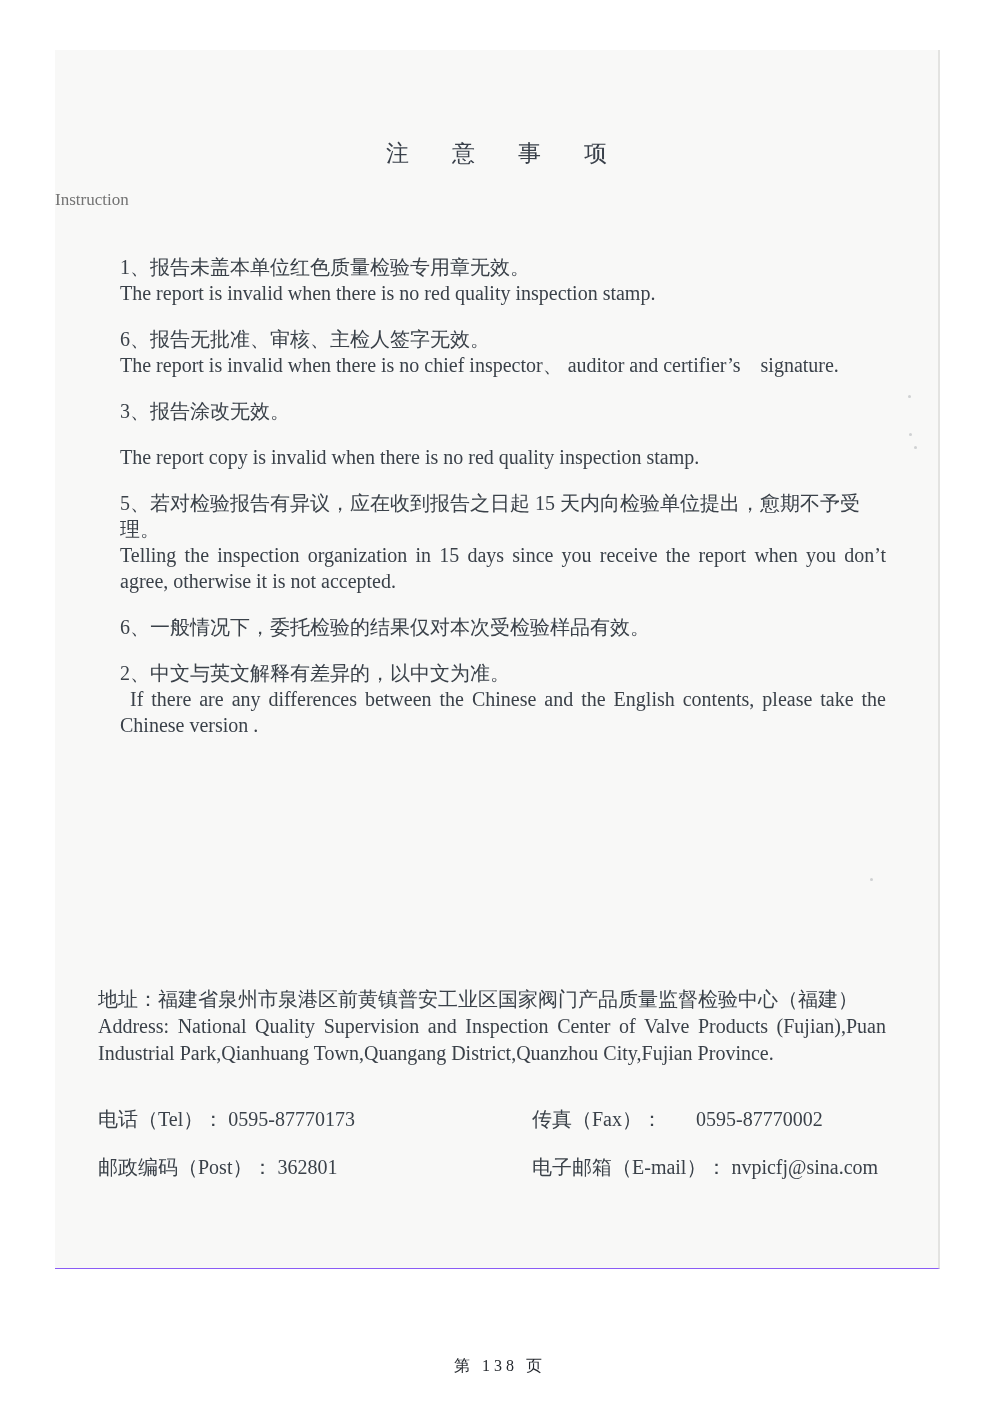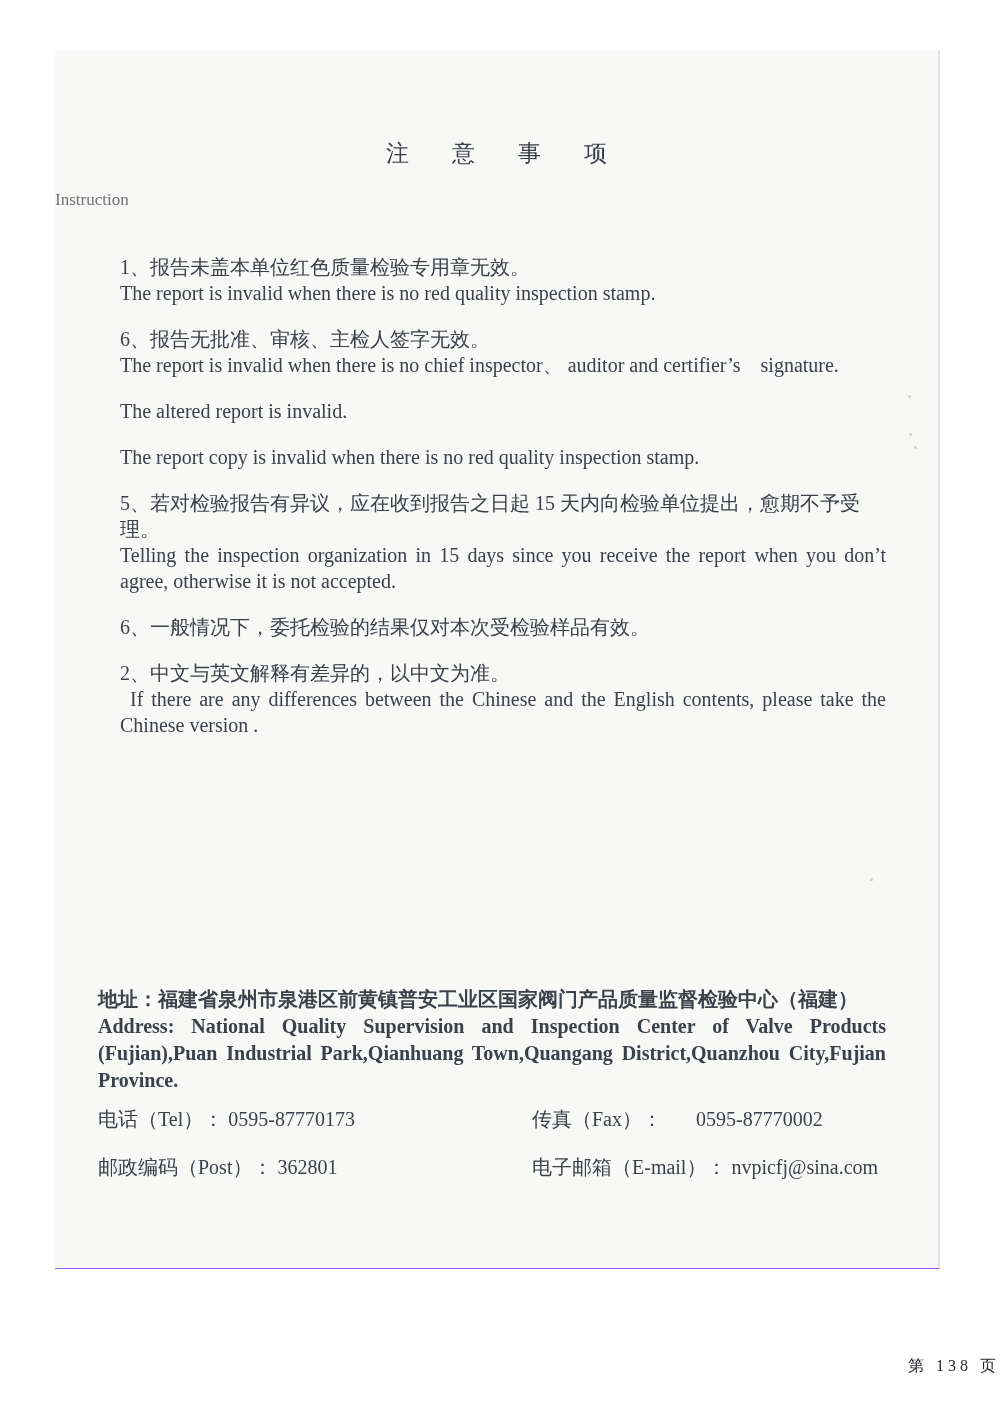--- a/index.html
+++ b/index.html
@@ -42,35 +42,35 @@
     top: 204px; left: 65px; width: 766px;
   }
   .item { margin-bottom: 20px; }
   .item p { margin: 0; line-height: 26px; font-size: 20px; }
   .item .en { text-align: justify; }
   .item.indent-en .en { text-indent: 10px; }
   .address {
     position: absolute;
     top: 936px; left: 43px; width: 788px;
   }
-  .address p { margin: 0; line-height: 27px; font-size: 20px; font-weight: bold; }
+  .address p { margin: 0; line-height: 27px; font-size: 20px; }
   .address .en { text-align: justify; }
   .contacts {
     position: absolute;
     top: 1056px; left: 43px; width: 788px;
   }
   .contact-row { display: flex; margin-bottom: 21px; }
   .contact-cell { font-size: 20px; line-height: 27px; white-space: nowrap; }
   .cell-left { width: 434px; }
   .contact-cell .value { margin-left: 5px; }
   .contact-cell.fax .value { margin-left: 34px; }
   .footer {
     position: absolute;
     top: 1356px; left: 0; width: 100%;
-    text-align: right;
+    text-align: center;
     font-size: 16px;
     letter-spacing: 4px;
     color: #24282e;
   }
   .speck {
     position: absolute;
     width: 3px; height: 3px;
     background: #b4b7bb;
     border-radius: 50%;
     opacity: 0.6;
@@ -89,21 +89,21 @@
     <div class="items">
       <div class="item">
         <p class="cn">1、报告未盖本单位红色质量检验专用章无效。</p>
         <p class="en">The report is invalid when there is no red quality inspection stamp.</p>
       </div>
       <div class="item">
         <p class="cn">6、报告无批准、审核、主检人签字无效。</p>
         <p class="en">The report is invalid when there is no chief inspector、 auditor and certifier’s&nbsp;&nbsp;&nbsp;&nbsp;signature.</p>
       </div>
       <div class="item">
-        <p class="en">The altered report is invalid.</p>
+        <p class="cn">3、报告涂改无效。</p>
       </div>
       <div class="item">
         <p class="en">The report copy is invalid when there is no red quality inspection stamp.</p>
       </div>
       <div class="item">
         <p class="cn">5、若对检验报告有异议，应在收到报告之日起 15 天内向检验单位提出，愈期不予受理。</p>
         <p class="en">Telling the inspection organization in 15 days since you receive the report when you don’t agree, otherwise it is not accepted.</p>
       </div>
       <div class="item">
         <p class="cn">6、一般情况下，委托检验的结果仅对本次受检验样品有效。</p>

